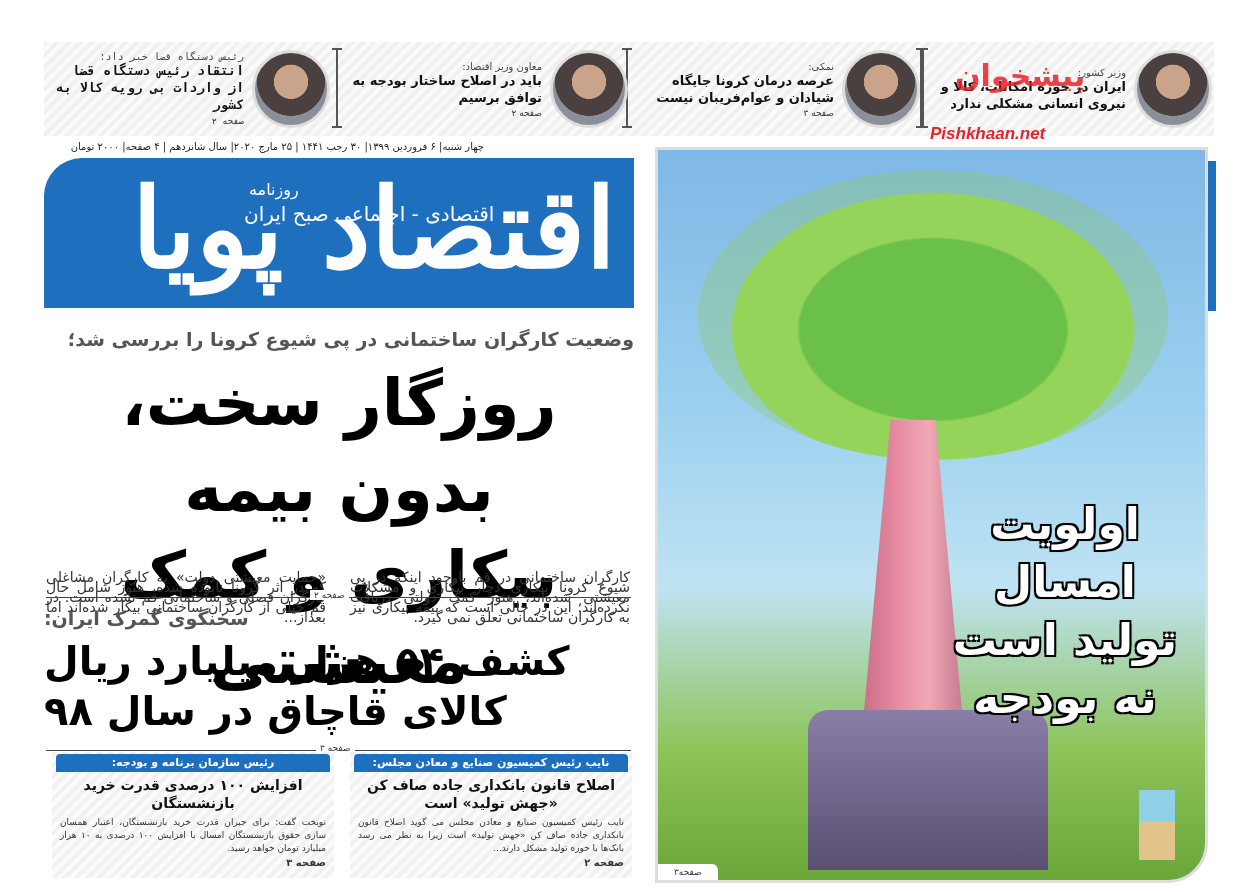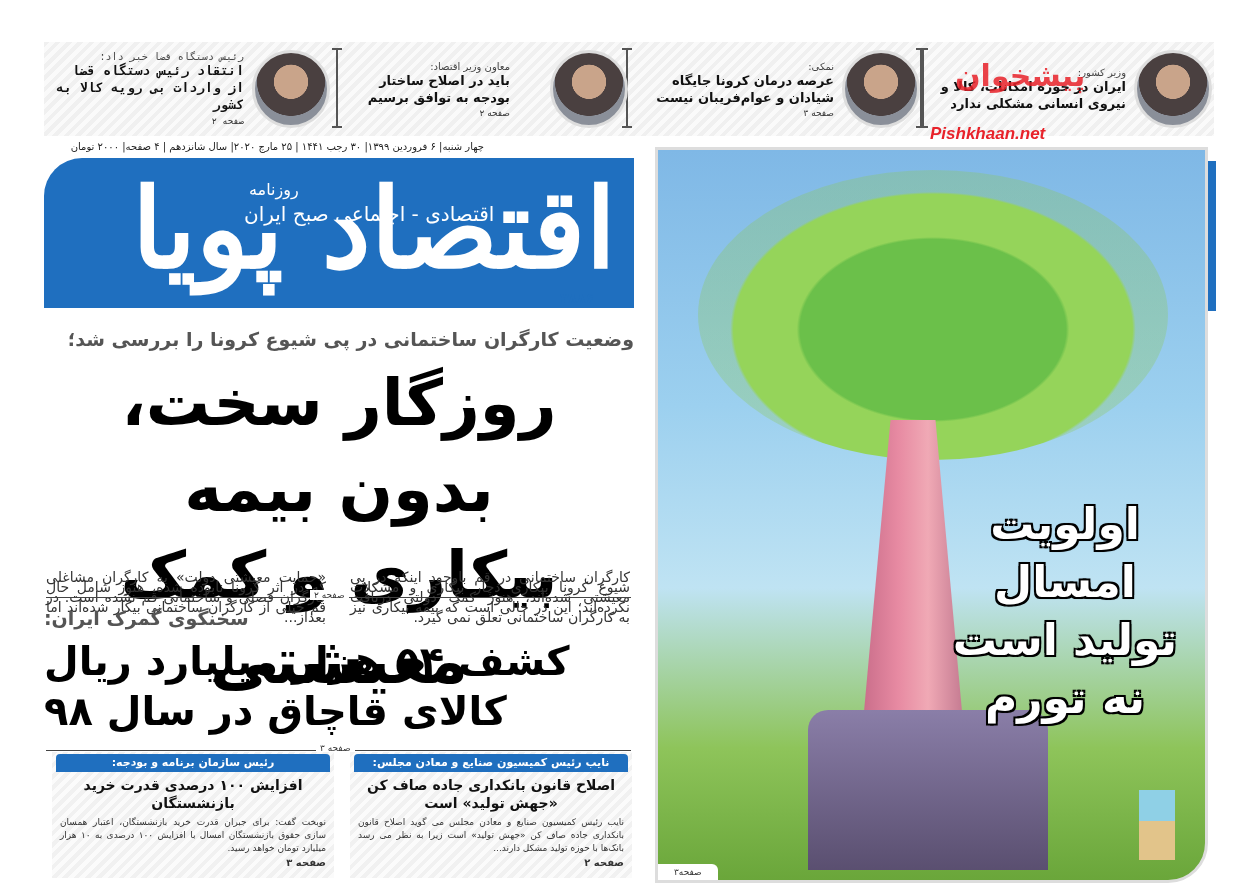--- a/index.html
+++ b/index.html
@@ -69,21 +69,21 @@
   <div class="bar" style="right:-4px;"></div>
   <div class="avatar"></div>
   <div class="t-text" style="width:190px;">
     <div class="t-kicker">نمکی:</div>
     <div class="t-head">عرصه درمان کرونا جایگاه شیادان و عوام‌فریبان نیست</div>
     <div class="t-page">صفحه ۳</div>
   </div>
   <div class="bar" style="right:292px;"></div>
 </div>
 
-<div class="teaser" style="left:338px;width:290px;gap:32px;">
+<div class="teaser" style="left:338px;width:290px;">
   <div class="avatar"></div>
   <div class="t-text" style="width:190px;">
     <div class="t-kicker">معاون وزیر اقتصاد:</div>
     <div class="t-head">باید در اصلاح ساختار بودجه به توافق برسیم</div>
     <div class="t-page">صفحه ۲</div>
   </div>
 </div>
 
 <div class="teaser" style="left:48px;width:282px;font-family:Liberation Mono, monospace;">
   <div class="bar" style="right:-8px;"></div>
@@ -137,16 +137,16 @@
 </div>
 
 <div class="photo">
   <div class="tree-canopy"></div>
   <div class="trunk"></div>
   <div class="factory"></div>
   <div class="badge"></div>
   <div class="photo-head">
     <div>اولویت امسال</div>
     <div>تولید است</div>
-    <div>نه تورم</div>
+    <div>نه بودجه</div>
   </div>
   <div class="photo-page">صفحه۳</div>
 </div>
 
 </body></html>

